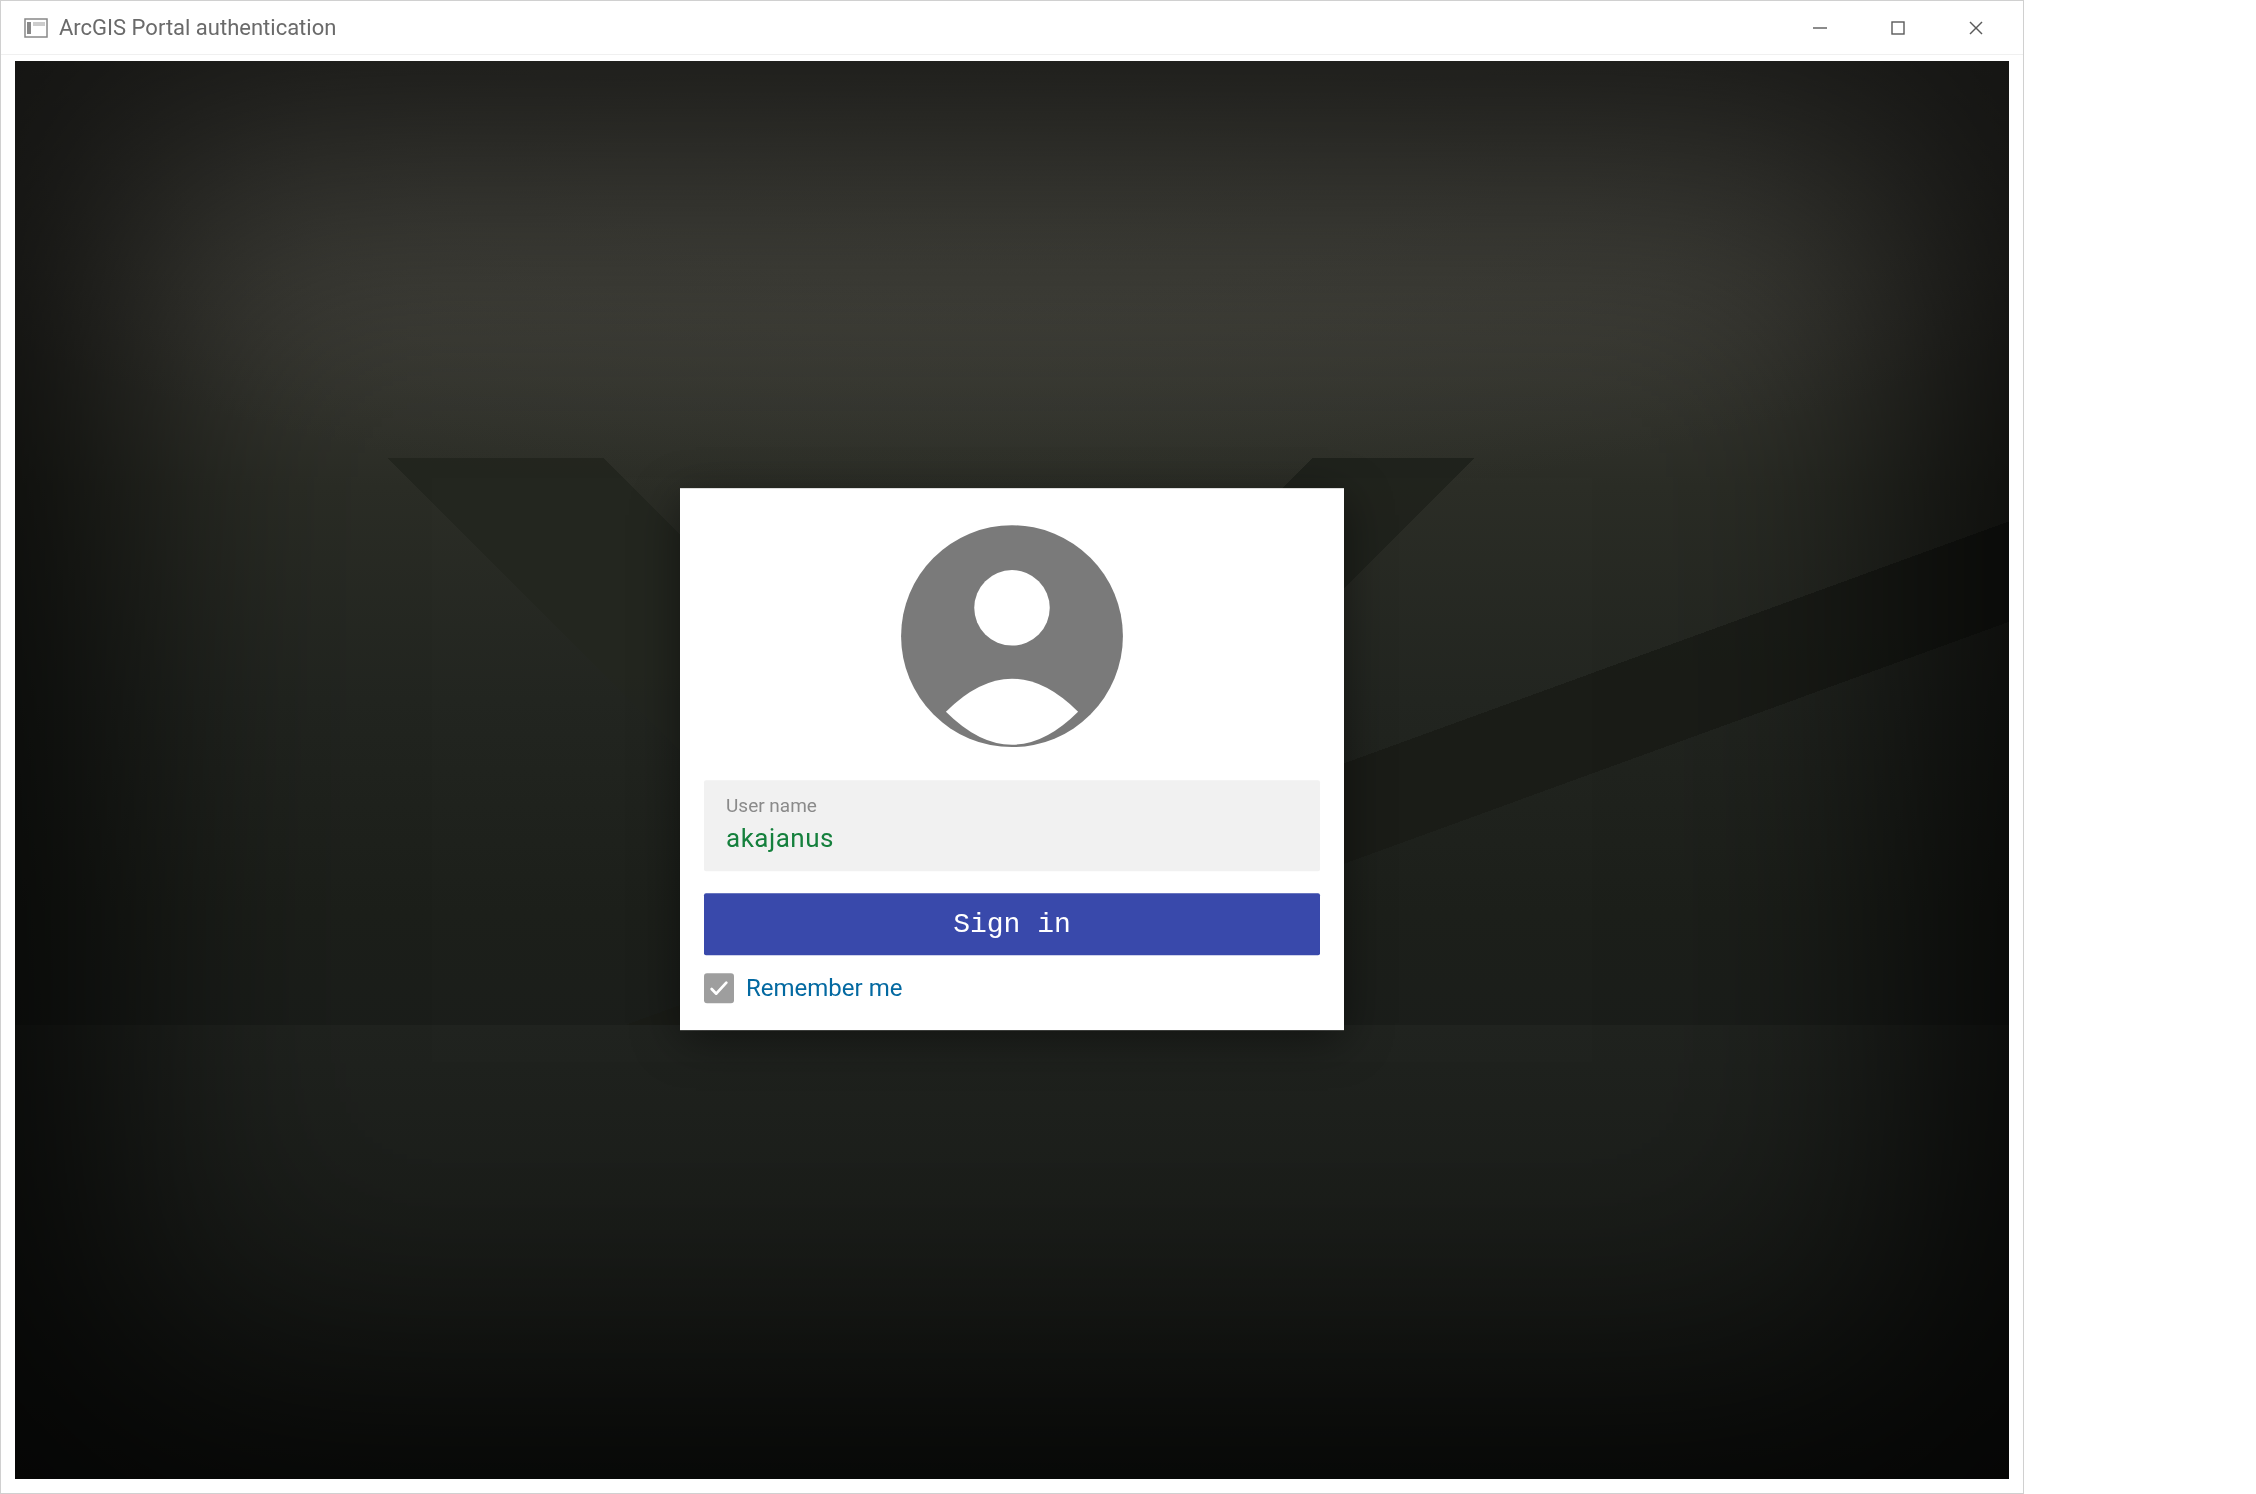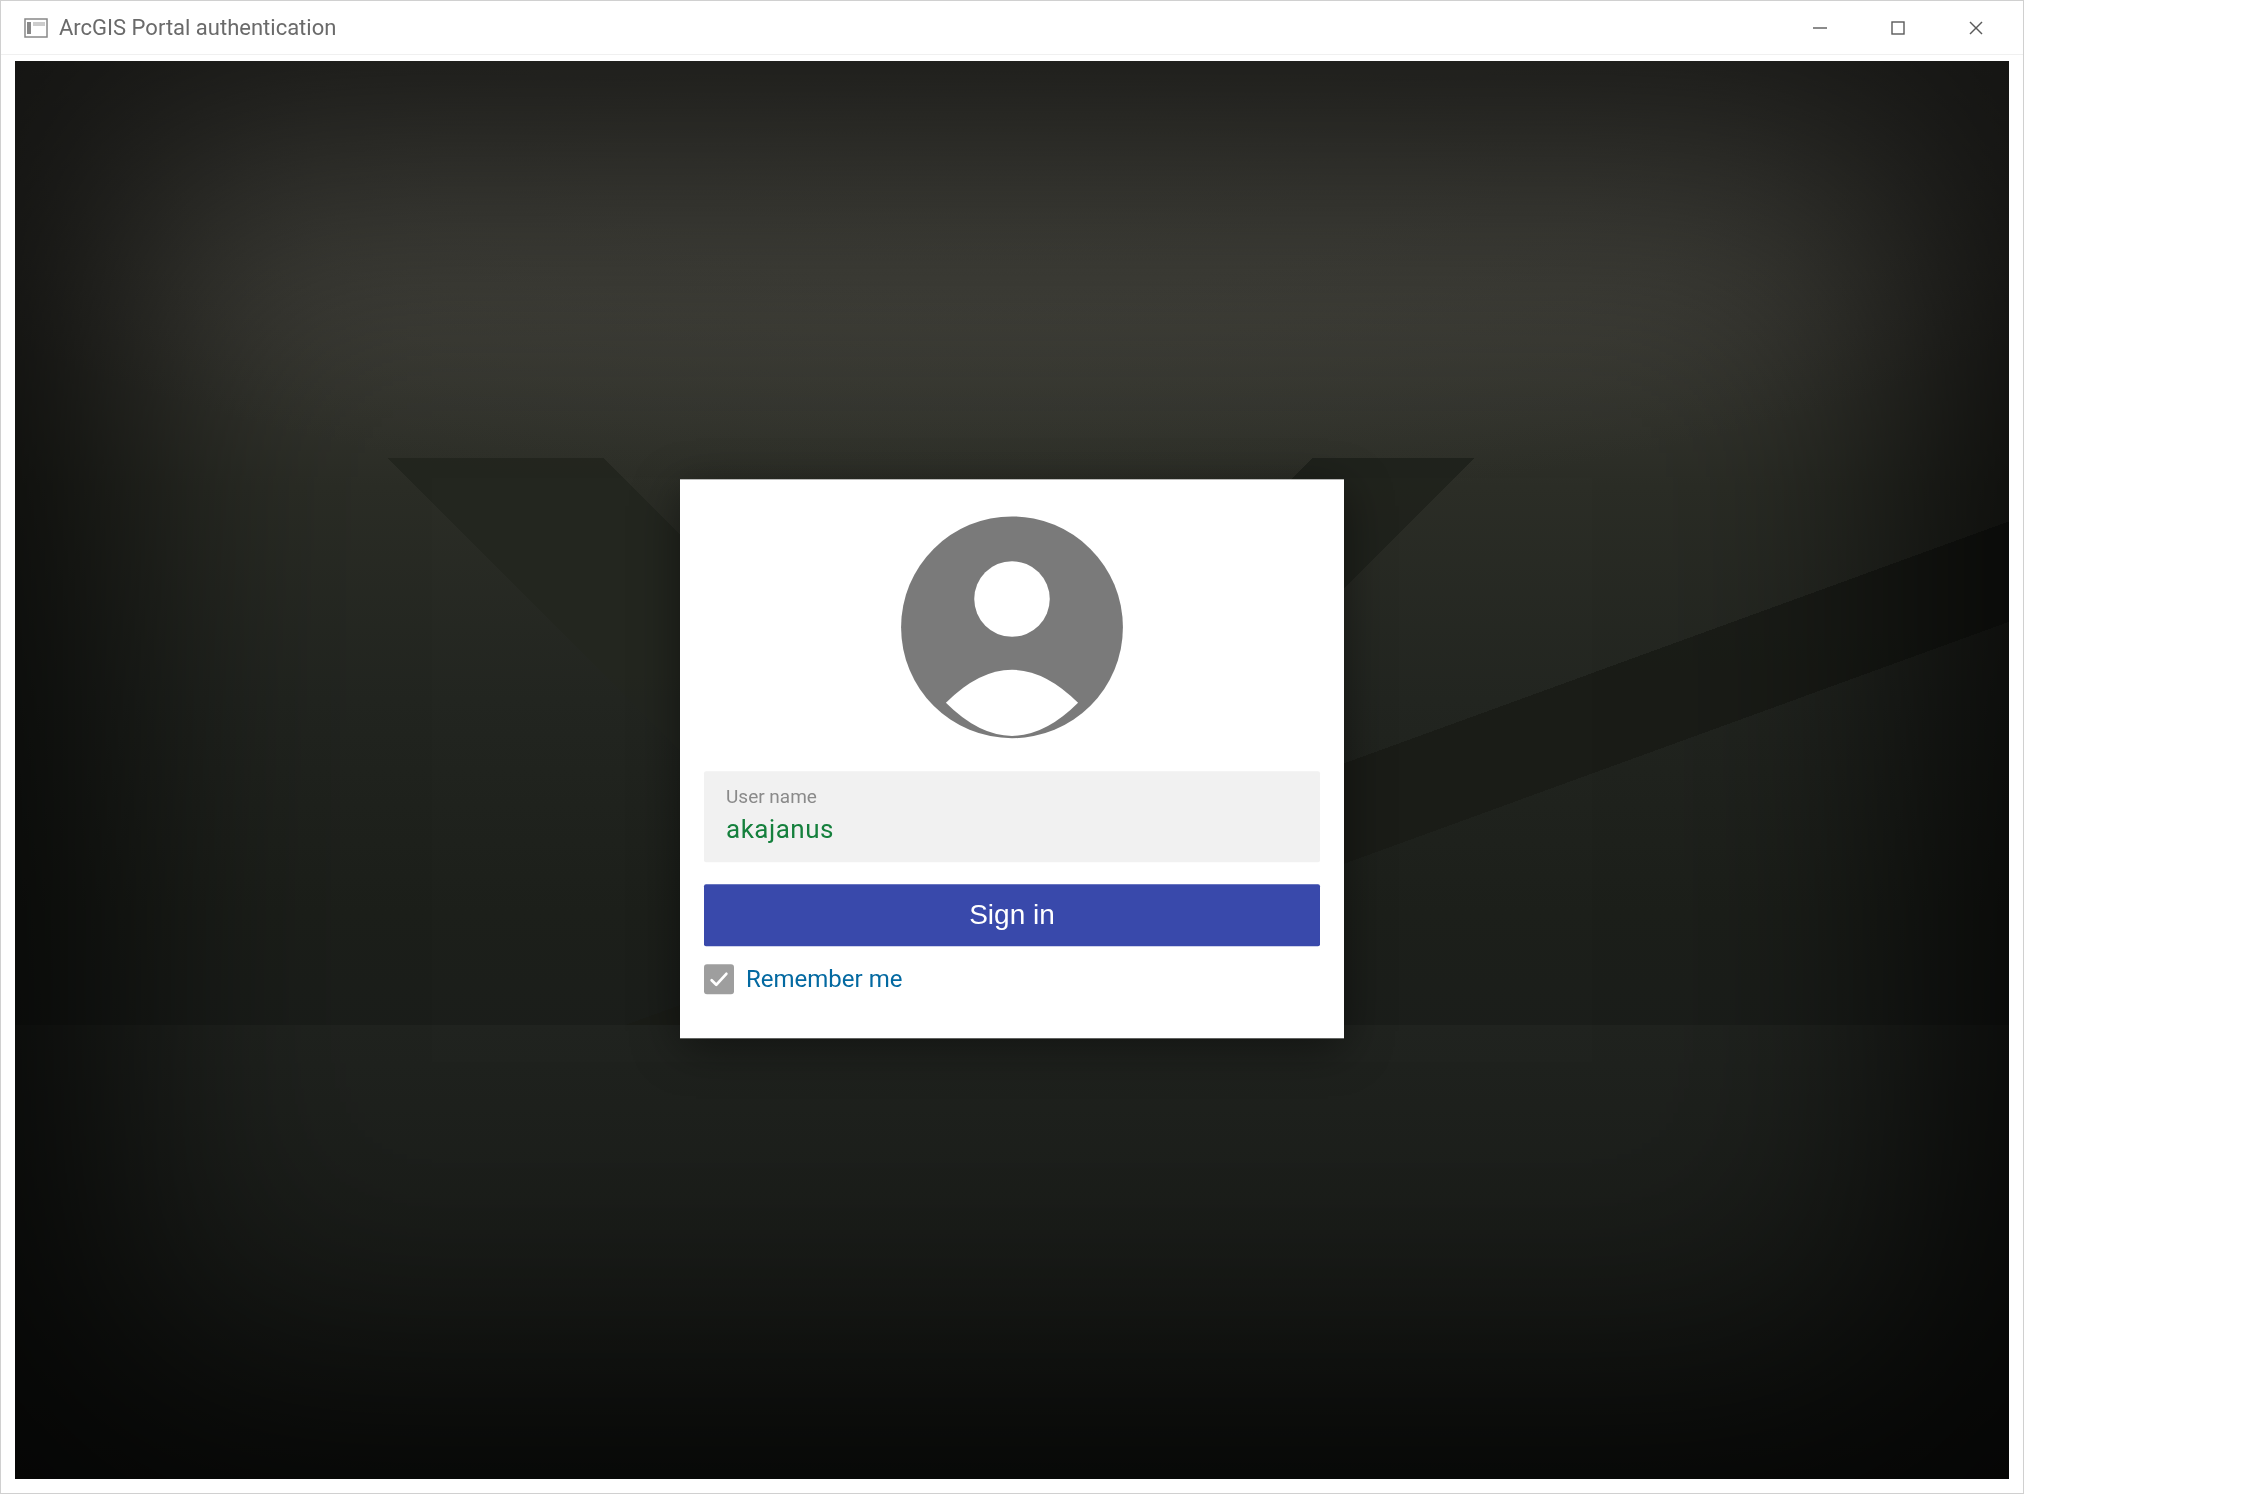--- a/index.html
+++ b/index.html
@@ -98,21 +98,21 @@
   }
 
   .card {
     position: absolute;
     left: 50%;
     top: 50%;
     transform: translate(-50%, -52%);
     width: 664px;
     background: #fff;
     box-shadow: 0 10px 45px rgba(0,0,0,0.45);
-    padding: 30px 24px 44px 24px;
+    padding: 30px 24px 27px 24px;
     display: flex;
     flex-direction: column;
     align-items: center;
   }
   .avatar {
     width: 236px;
     height: 236px;
     margin-bottom: 26px;
   }
   .field {
@@ -156,20 +156,21 @@
     width: 616px;
     height: 62px;
     background: #3949ab;
     color: #fff;
     border: none;
     font-size: 28px;
     font-weight: 500;
     cursor: pointer;
     border-radius: 2px;
     margin-top: 4px;
+    font-family: Liberation Mono, monospace;
   }
   .remember-row {
     width: 616px;
     display: flex;
     align-items: center;
     margin-top: 18px;
     gap: 12px;
   }
   .checkbox {
     width: 30px;

